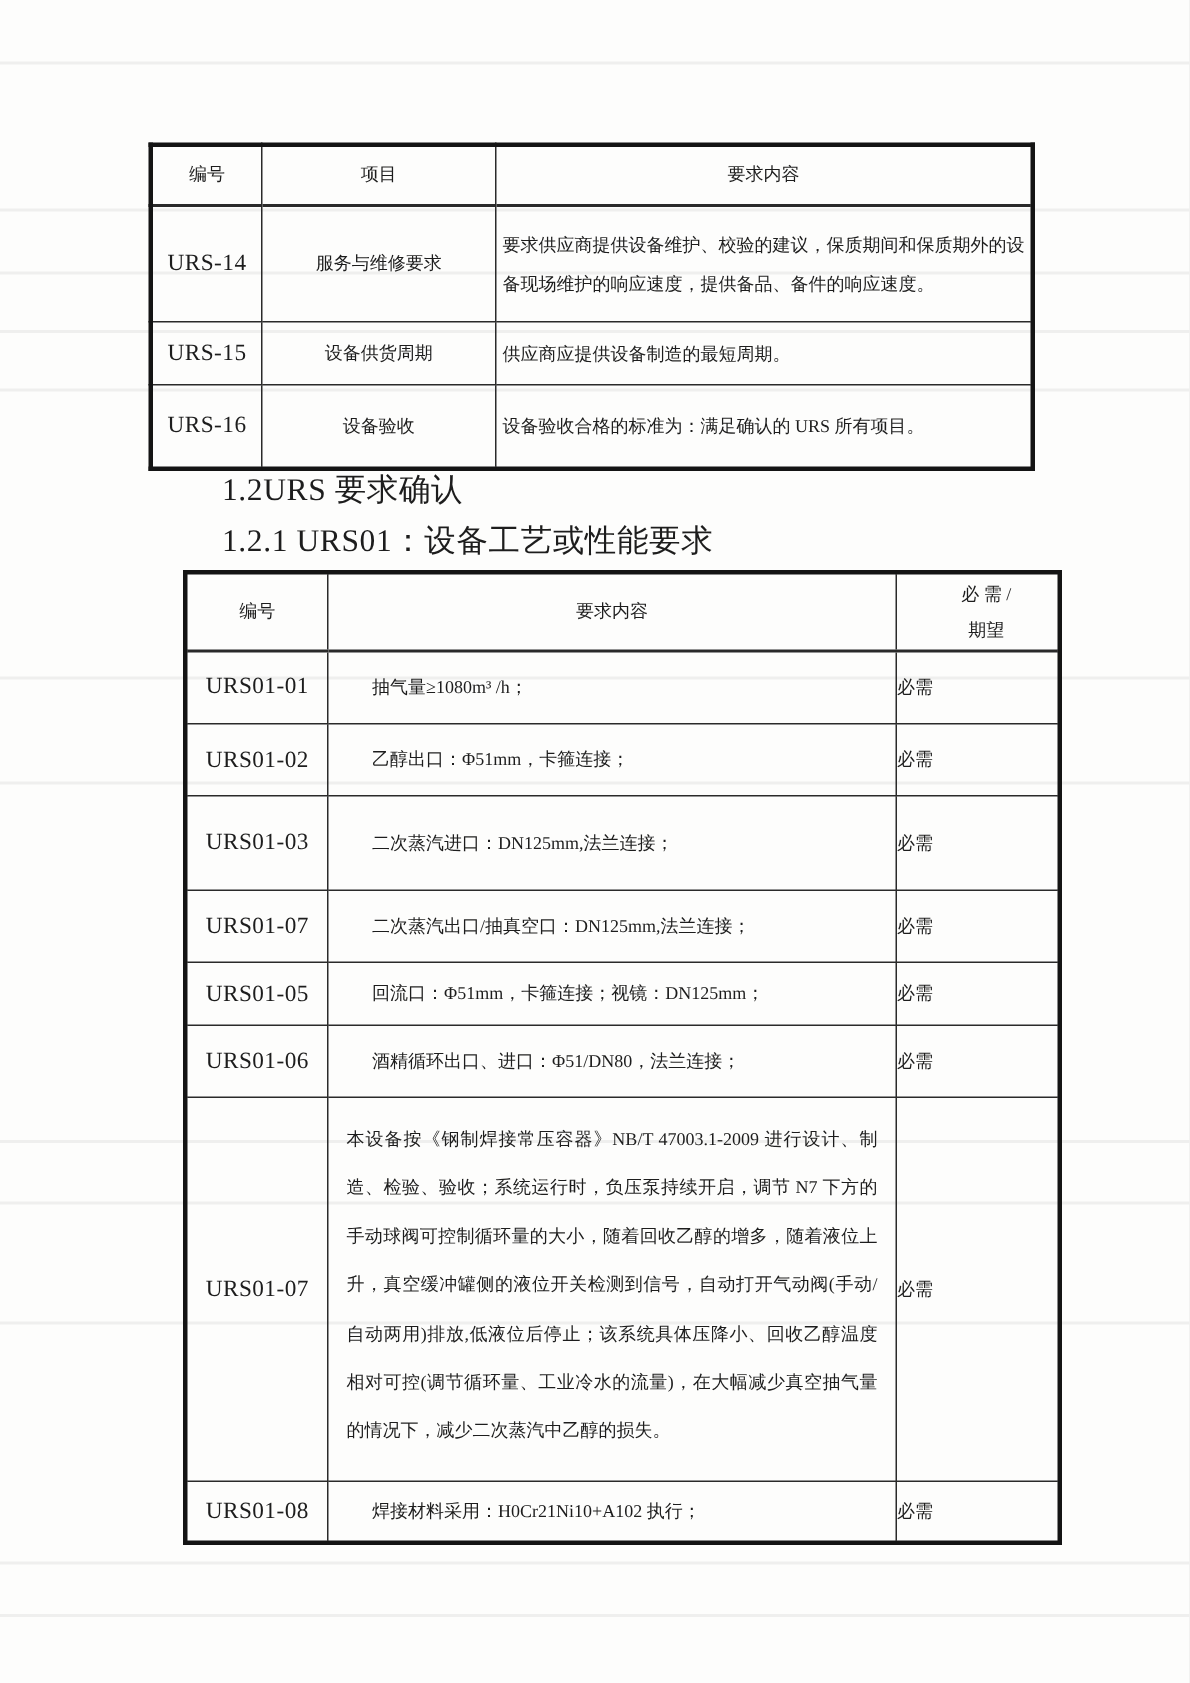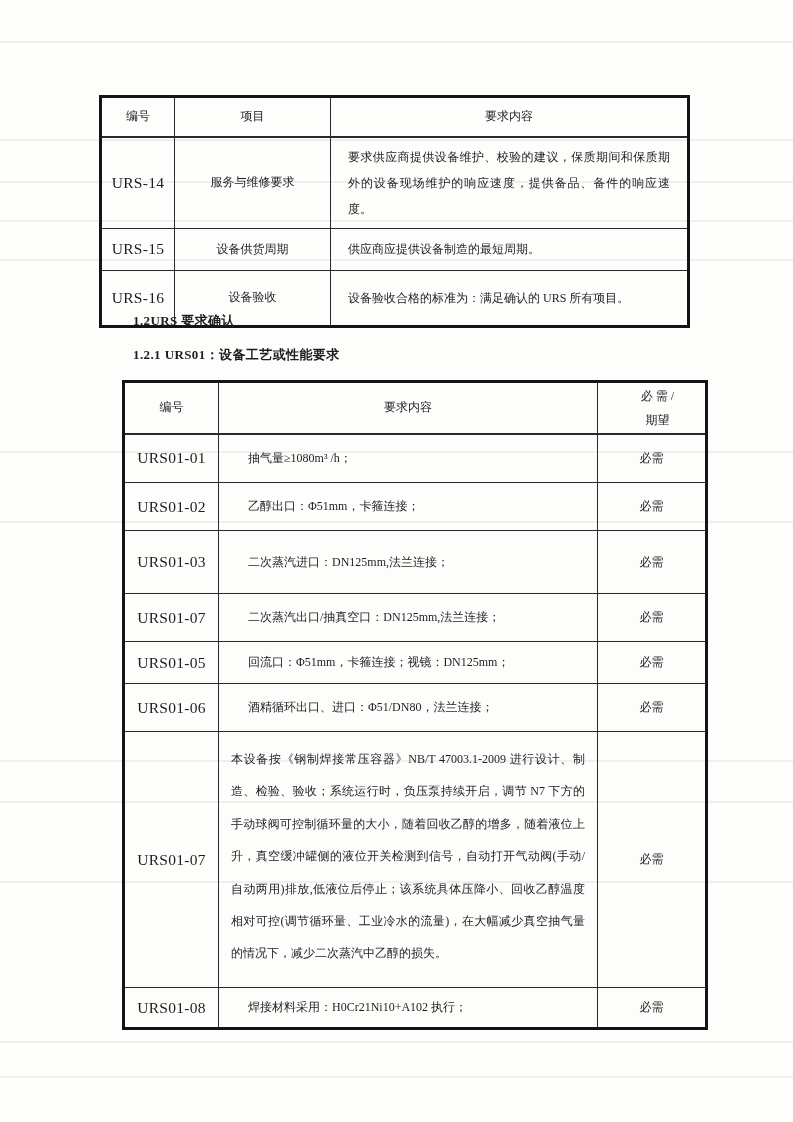--- a/index.html
+++ b/index.html
@@ -19,28 +19,28 @@
     pointer-events:none;
   }
   table { border-collapse:collapse; table-layout:fixed; position:absolute; }
   td, th { border:1.4px solid #2a2a2a; font-weight:normal; font-size:12px; vertical-align:middle; }
   .t1 { left:99px; top:95px; width:591px; border:3px solid #141414; }
   .t2 { left:122px; top:380px; width:586px; border:3px solid #141414; }
   .t1 th, .t2 th { text-align:center; }
   .t1 tr.hdr th, .t2 tr.hdr th { border-bottom-width:2.5px; }
   .cid { text-align:center; font-size:15.5px; letter-spacing:0.3px;margin-top:32px; }
   .citem { text-align:center; }
-  .ccontent { text-align:justify; padding:6px 17px; line-height:26px; }
+  .ccontent { text-align:justify; padding:6px 4px; line-height:26px; }
   .t2 .ccontent { padding:6px 29px; line-height:27px; text-align:left; }
-  .cneed { text-align:center; }
+  .cneed { }
   .bigcontent { vertical-align:top; padding:11px 12px 0 12px !important; line-height:32.4px !important; text-align:justify !important;font-family:Liberation Serif, serif; }
   .needhdr { text-align:left; padding-left:12px; line-height:24px; }
   .heading {
-    position:absolute; left:133px;
-    font-size:13px; font-weight:700;
+    position:absolute; left:148px;
+    font-size:21px; font-weight:400;
     letter-spacing:0.4px;
     white-space:nowrap;
   }
   .h-sec { top:312px; }
   .h-sub { top:346px; }
 </style>
 </head>
 <body>
 
 <div class="page">

